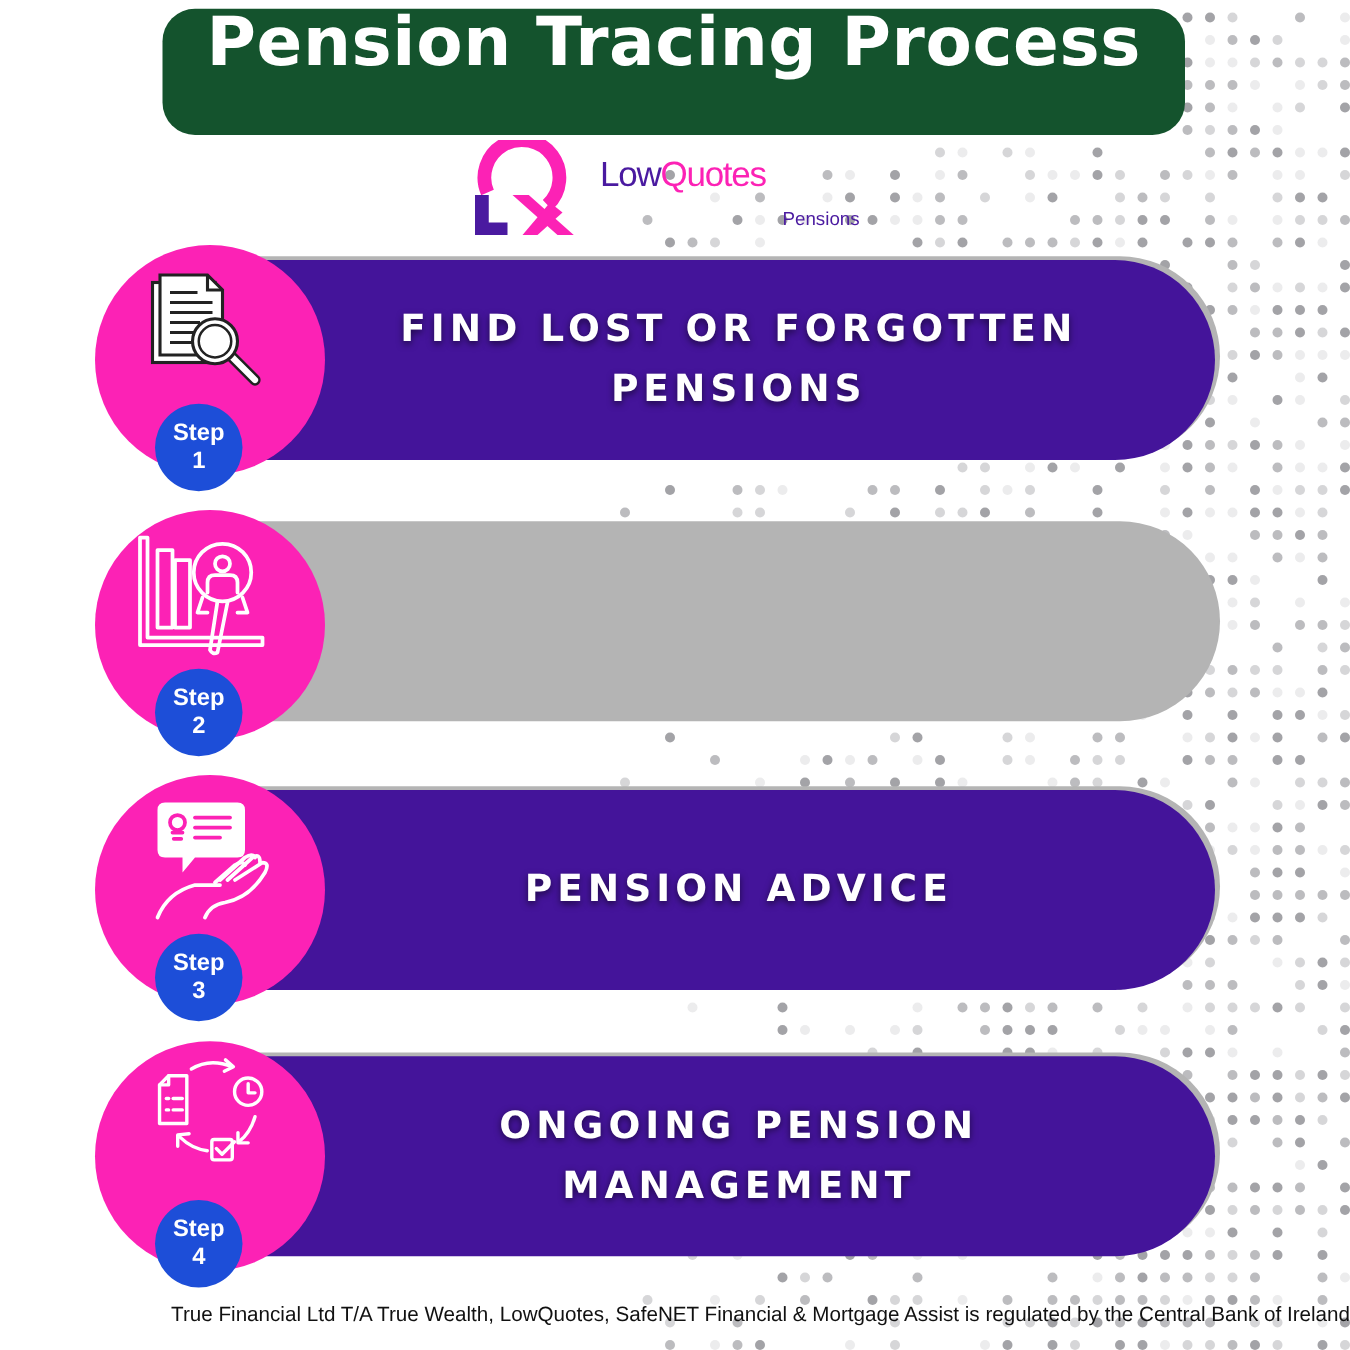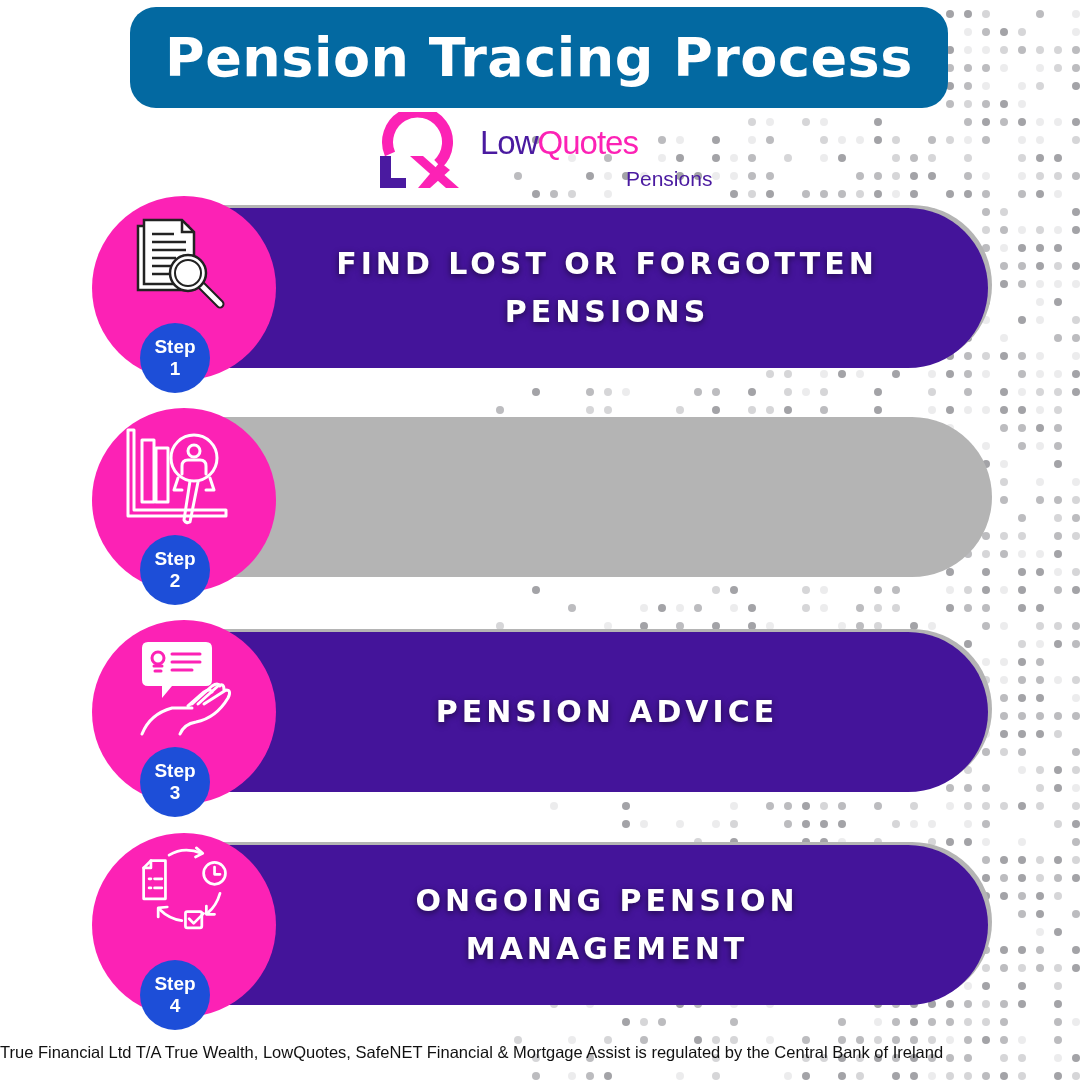--- a/index.html
+++ b/index.html
@@ -4,40 +4,40 @@
 <style>
   html, body { margin: 0; padding: 0; }
   body {
     width: 1080px; height: 1080px; position: relative; overflow: hidden;
     background: #ffffff;
     font-family: "DejaVu Sans", sans-serif;
   }
   #dots { position: absolute; left: 0; top: 0; width: 1080px; height: 1080px; z-index: 0; }
   .title-pill {
     position: absolute; left: 130px; top: 7px; width: 818px; height: 101px;
-    background: #0369a1; border-radius: 26px; z-index: 2;
-    display: flex; align-items: center; justify-content: center;
+    background: #14532d; border-radius: 26px; z-index: 2;
+    display: flex; align-items: flex-start; justify-content: center;
   }
   .title-text {
     color: #ffffff; font-family: "DejaVu Sans", sans-serif; font-weight: bold;
     font-size: 54px; letter-spacing: 0.5px; line-height: 1;
   }
   .logo { position: absolute; left: 372px; top: 112px; width: 340px; height: 82px; z-index: 2; }
   .logo-icon { position: absolute; left: 4px; top: 0; width: 86px; height: 80px; }
   .logo-word {
     position: absolute; left: 108px; top: 14px; font-family: "Liberation Sans", sans-serif;
-    font-size: 33px; line-height: 1; letter-spacing: -1px; white-space: nowrap;
+    font-size: 28px; line-height: 1; letter-spacing: -1px; white-space: nowrap;
   }
   .logo-word .low { color: #4a1aa0; }
   .logo-word .quotes { color: #fc22b5; }
   .logo-sub {
     position: absolute; left: 254px; top: 56px; font-family: "Liberation Sans", sans-serif;
-    font-size: 21px; color: #4a1aa0; line-height: 1;
+    font-size: 15px; color: #4a1aa0; line-height: 1;
   }
-  .step { position: absolute; left: 16px; width: 1002px; height: 212px; z-index: 2; }
+  .step { position: absolute; left: 0; width: 1002px; height: 212px; z-index: 2; }
   .pill-shadow {
     position: absolute; left: 196px; width: 780px; height: 160px;
     background: #b4b4b4; border-radius: 0 82px 82px 0;
   }
   .pill {
     position: absolute; left: 190px; width: 782px; height: 160px;
     background: #44149a; border-radius: 0 80px 80px 0;
     display: flex; align-items: center; justify-content: center;
   }
   .pill-text {
@@ -52,21 +52,21 @@
     background: #fc22b5; border-radius: 50%;
   }
   .icon-wrap { position: absolute; left: 104px; width: 120px; height: 100px; }
   .step-badge {
     position: absolute; left: 124px; width: 70px; height: 70px; border-radius: 50%;
     background: #1d4ed8; color: #ffffff; display: flex; flex-direction: column;
     align-items: center; justify-content: center;
     font-family: "Liberation Sans", sans-serif; font-weight: bold; font-size: 19px; line-height: 22px;
   }
   .footer {
-    position: absolute; left: 0; top: 1043px; width: 1080px; text-align: left; z-index: 2;
+    position: absolute; left: 0; top: 1043px; width: 1080px; text-align: right; z-index: 2;
     font-family: "Liberation Sans", sans-serif; font-size: 16.5px; color: #111111; white-space: nowrap;
   }
 </style>
 </head>
 <body>
 
 <svg id="dots" xmlns="http://www.w3.org/2000/svg" viewBox="0 0 1080 1080">
     <circle cx="608" cy="14" r="4" fill="#a3a3a7"></circle>
     <circle cx="680" cy="14" r="4" fill="#a3a3a7"></circle>
     <circle cx="698" cy="14" r="4" fill="#bcbcbf"></circle>

